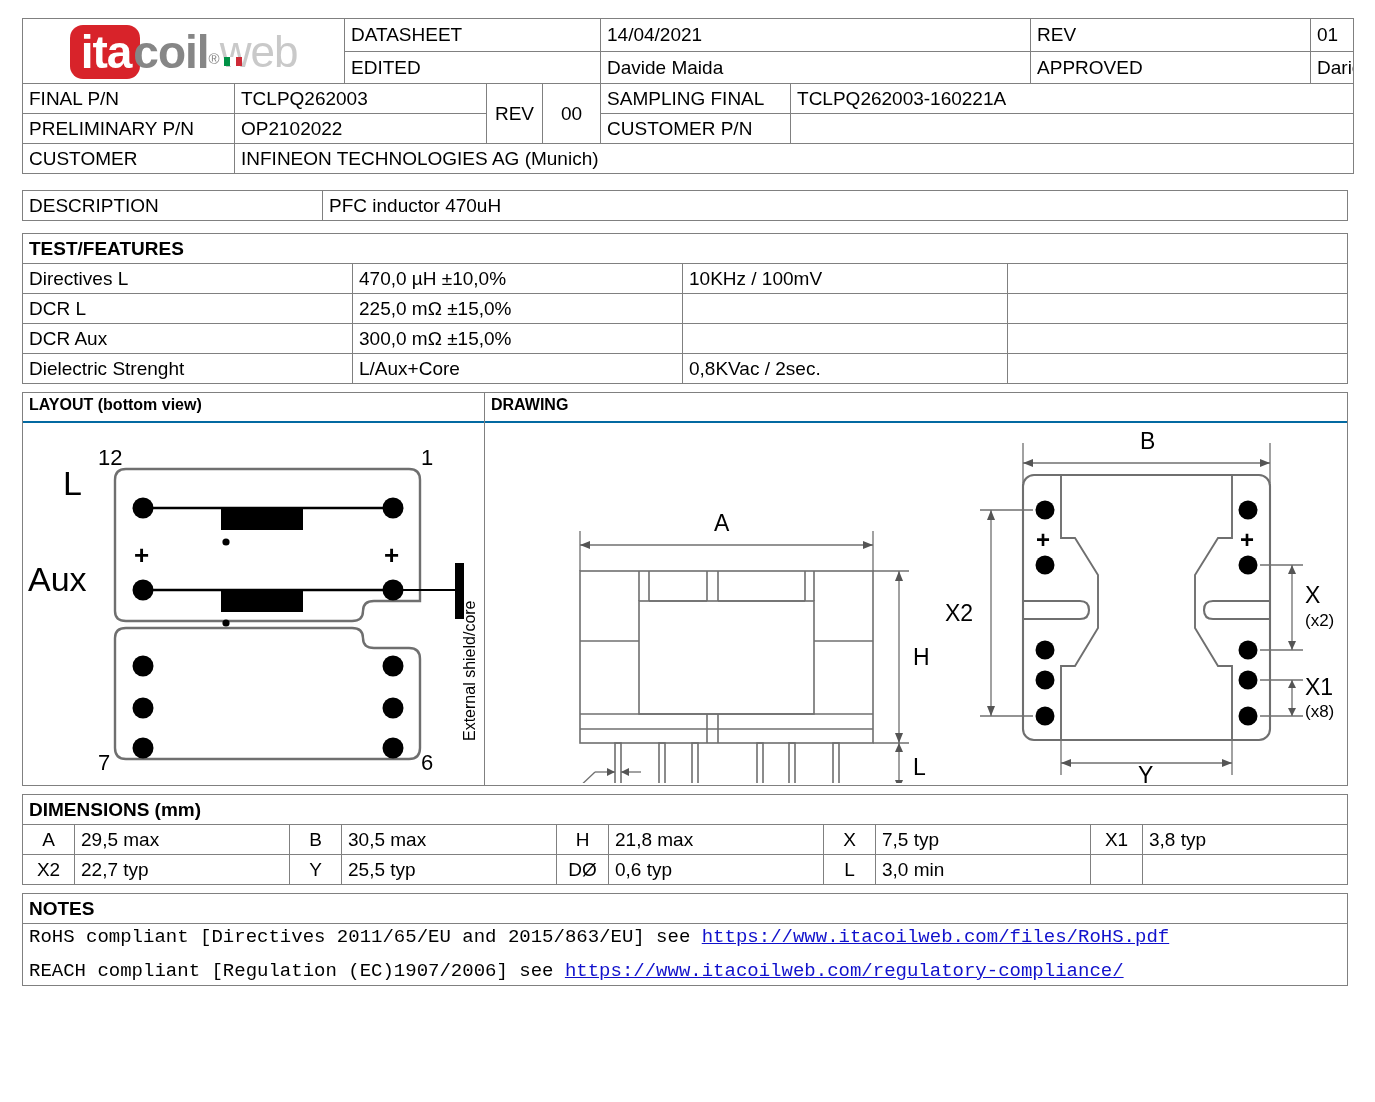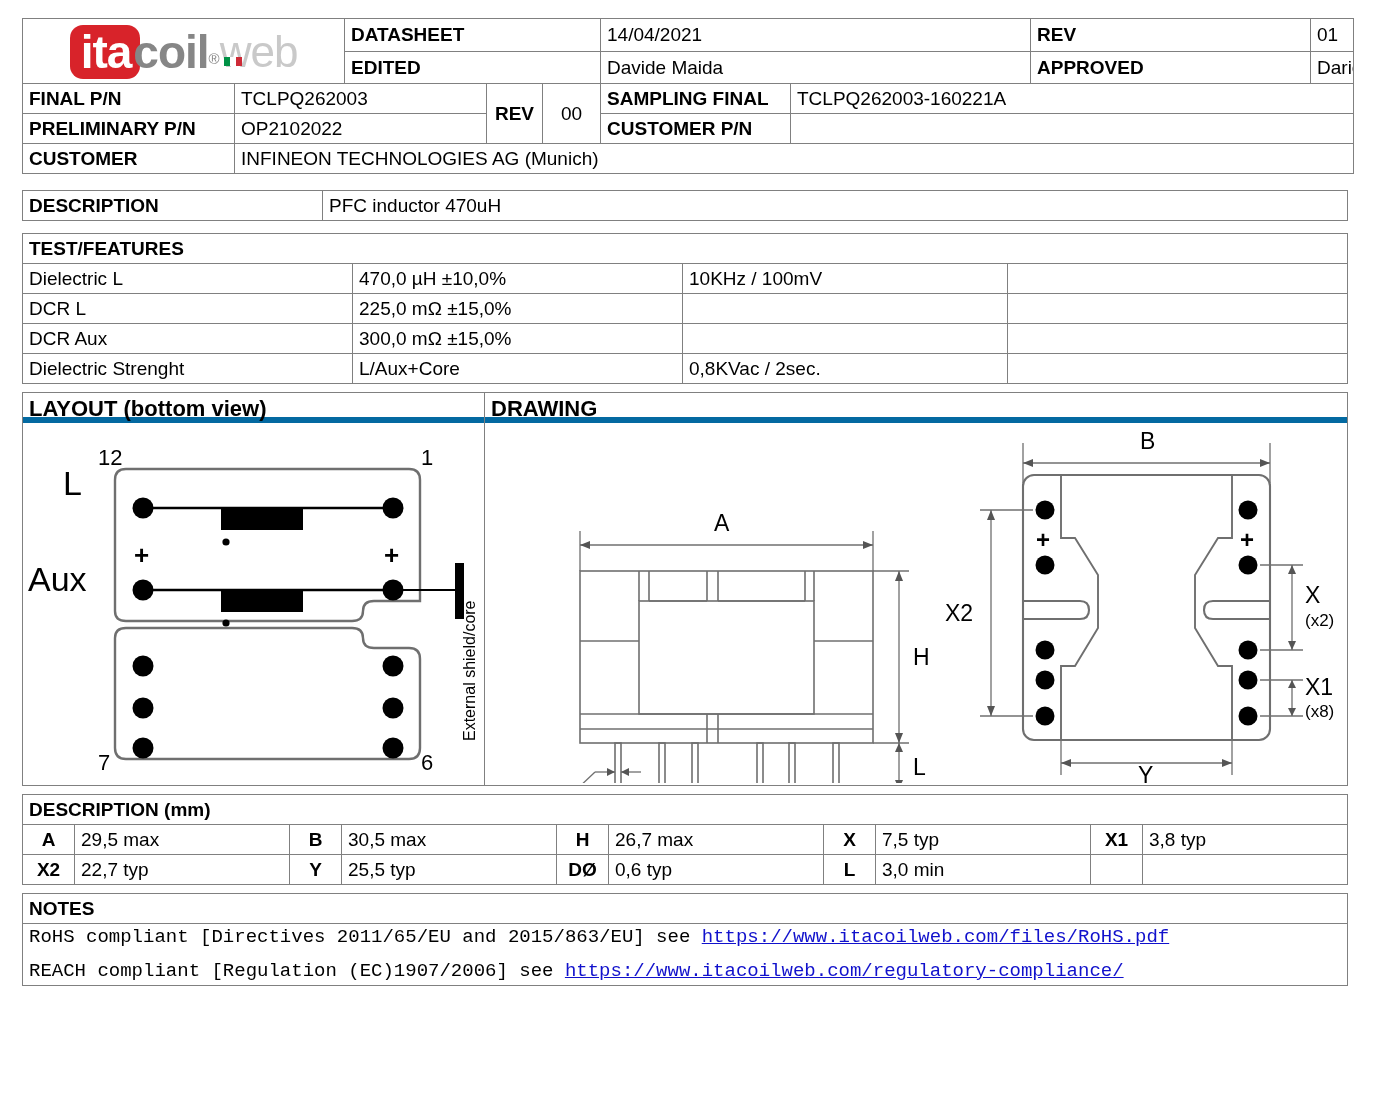--- a/index.html
+++ b/index.html
@@ -27,21 +27,21 @@
   table.blk td {
     border: 1px solid #808080;
     padding: 2px 6px;
     font-size: 19px;
     line-height: 1.12;
     vertical-align: middle;
     height: 30px;
     white-space: nowrap;
     overflow: hidden;
   }
-  td.b { font-weight: bold; }
+  td.b { font-weight: normal; }
   td.c { text-align: center; }
 
   .blockgap { height: 16px; }
 
   
   .logo-cell { text-align: center; vertical-align: middle; padding: 3px 0 !important; }
   .logo {
     display: inline-block;
     position: relative;
     height: 58px;
@@ -108,23 +108,23 @@
 
   
   .draw-wrap { border-collapse: collapse; width: 100%; table-layout: fixed; }
   .draw-wrap > tbody > tr > td {
     border: 1px solid #808080;
     padding: 0;
     vertical-align: top;
   }
   .draw-title {
     font-weight: bold;
-    font-size: 22px;
+    font-size: 16px;
     padding: 3px 6px;
-    border-bottom: 6px solid #0369a1;
+    border-bottom: 2px solid #0369a1;
     height: 30px;
   }
   .canvas-cell { height: 362px; position: relative; }
   svg { display: block; }
 
   
   .note-line { font-size: 19px; }
   a.lnk { color: #1111cc; text-decoration: underline; }
 </style>
 </head>
@@ -204,21 +204,21 @@
       <col style="width:330px">
         <col style="width:330px">
         <col style="width:325px">
         <col>
     </colgroup>
     <tbody>
       <tr class="sect-hdr">
         <td colspan="4">TEST/FEATURES</td>
       </tr>
       <tr>
-        <td>Dielectric L</td>
+        <td>Directives L</td>
         <td>470,0 µH ±10,0%</td>
         <td>10KHz / 100mV</td>
         <td></td>
       </tr>
       <tr>
         <td>DCR L</td>
         <td>225,0 mΩ ±15,0%</td>
         <td></td>
         <td></td>
       </tr>
@@ -435,29 +435,29 @@
         <col style="width:215px">
       <col style="width:52px">
         <col style="width:215px">
       <col style="width:52px">
         <col style="width:215px">
       <col style="width:52px">
         <col>
     </colgroup>
     <tbody>
       <tr class="sect-hdr">
-        <td colspan="10">DESCRIPTION (mm)</td>
+        <td colspan="10">DIMENSIONS (mm)</td>
       </tr>
       <tr>
         <td class="b c">A</td>
         <td>29,5 max</td>
         <td class="b c">B</td>
         <td>30,5 max</td>
         <td class="b c">H</td>
-        <td>26,7 max</td>
+        <td>21,8 max</td>
         <td class="b c">X</td>
         <td>7,5 typ</td>
         <td class="b c">X1</td>
         <td>3,8 typ</td>
       </tr>
       <tr>
         <td class="b c">X2</td>
         <td>22,7 typ</td>
         <td class="b c">Y</td>
         <td>25,5 typ</td>

